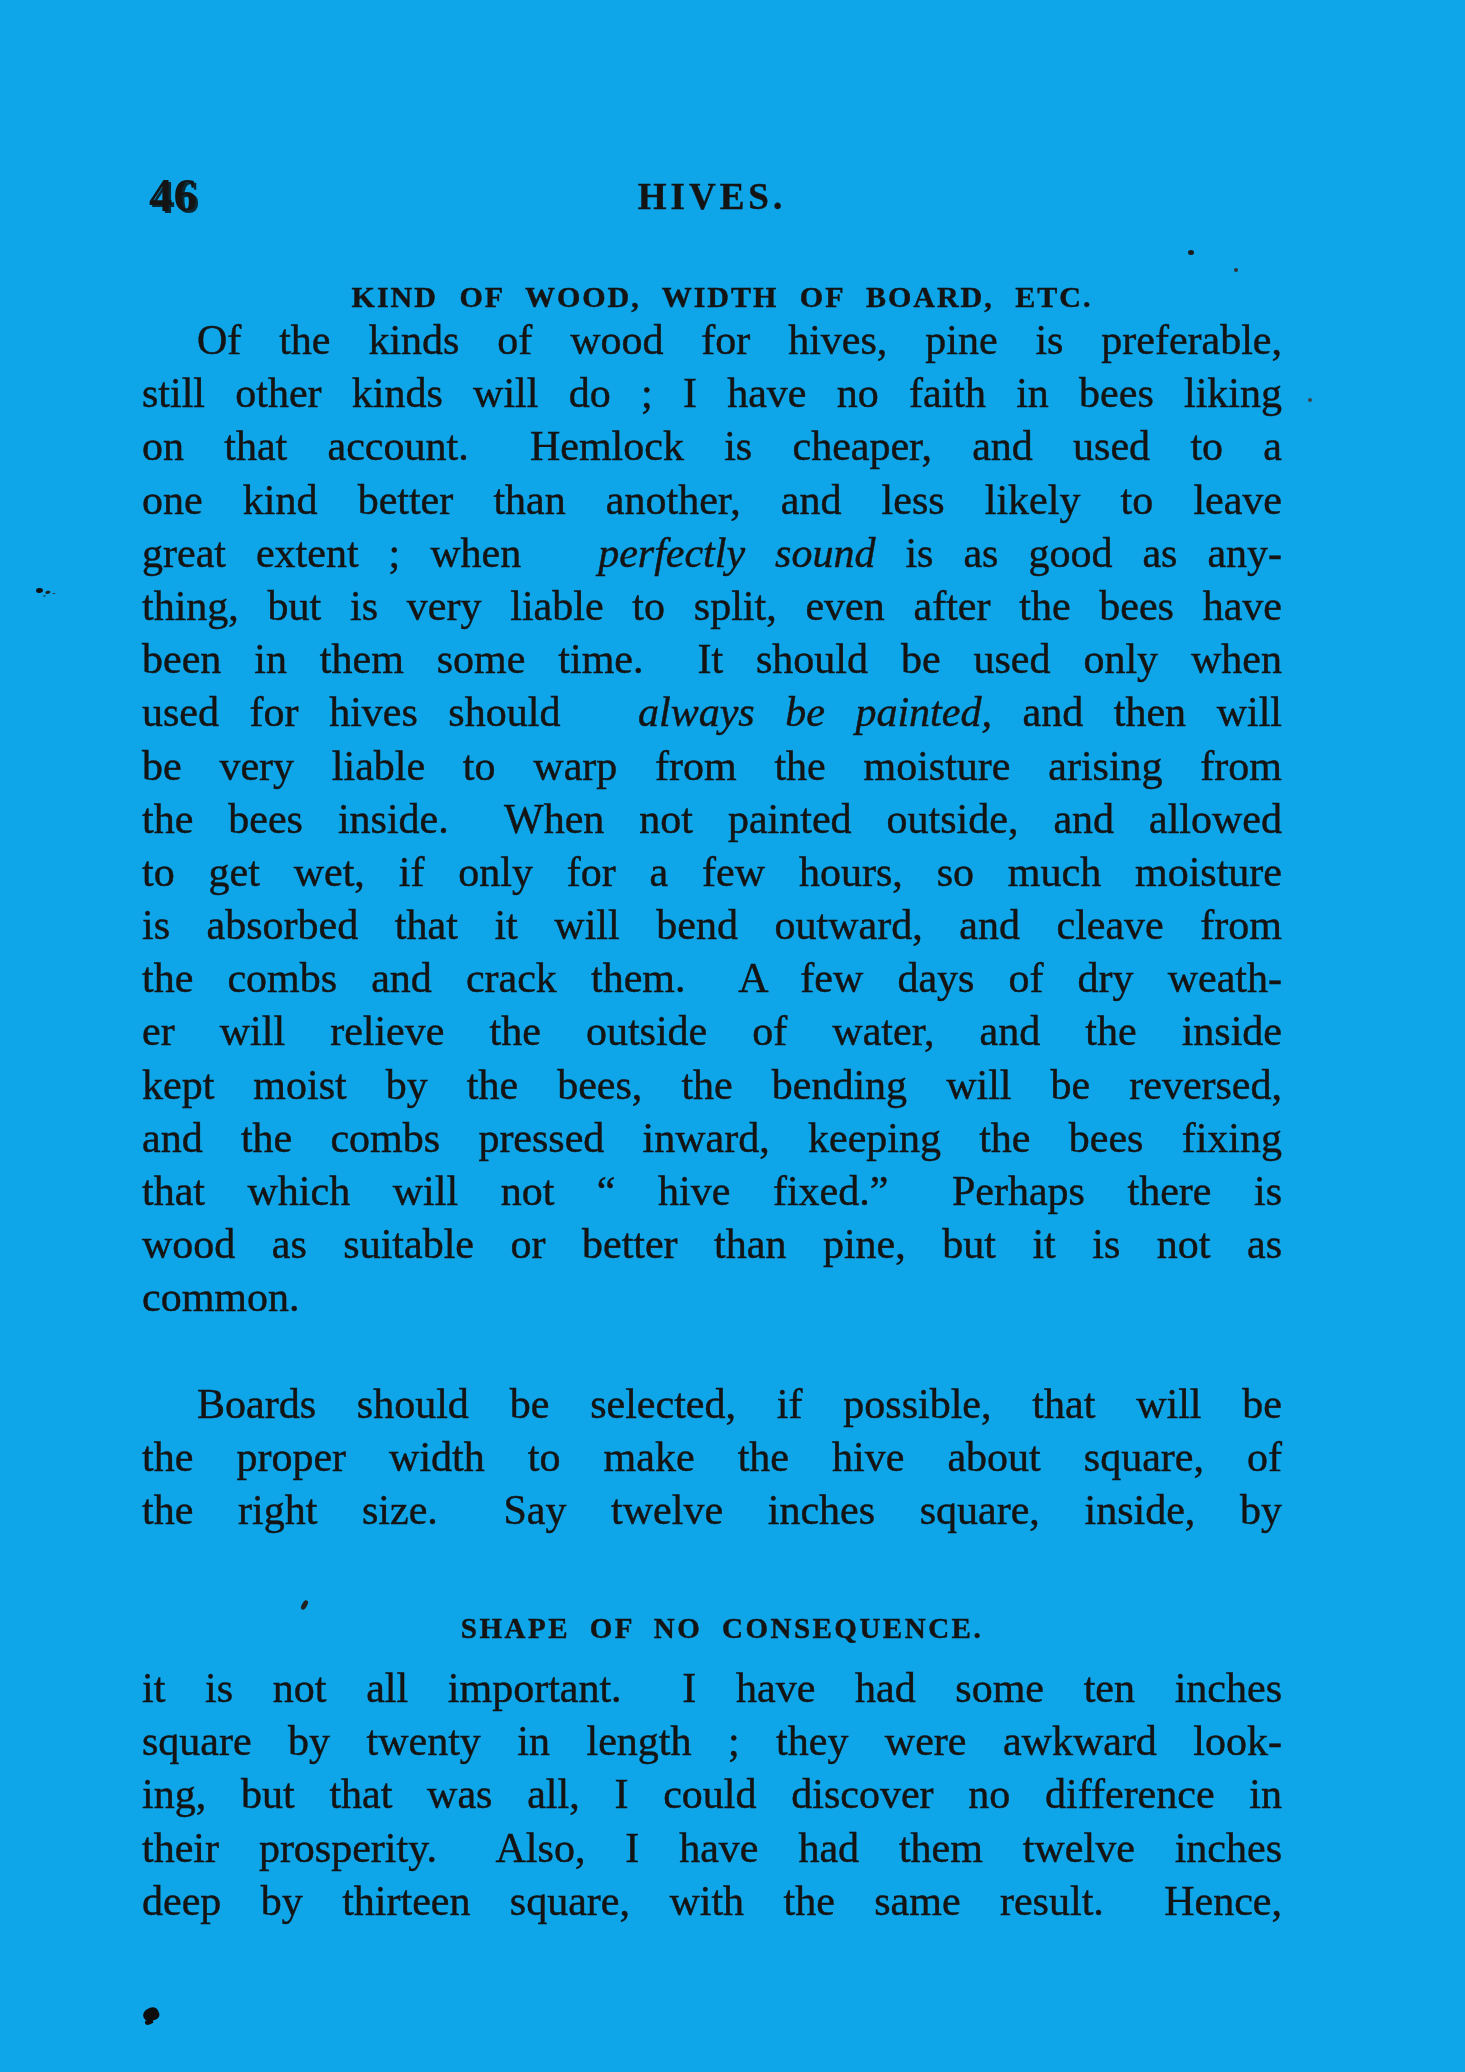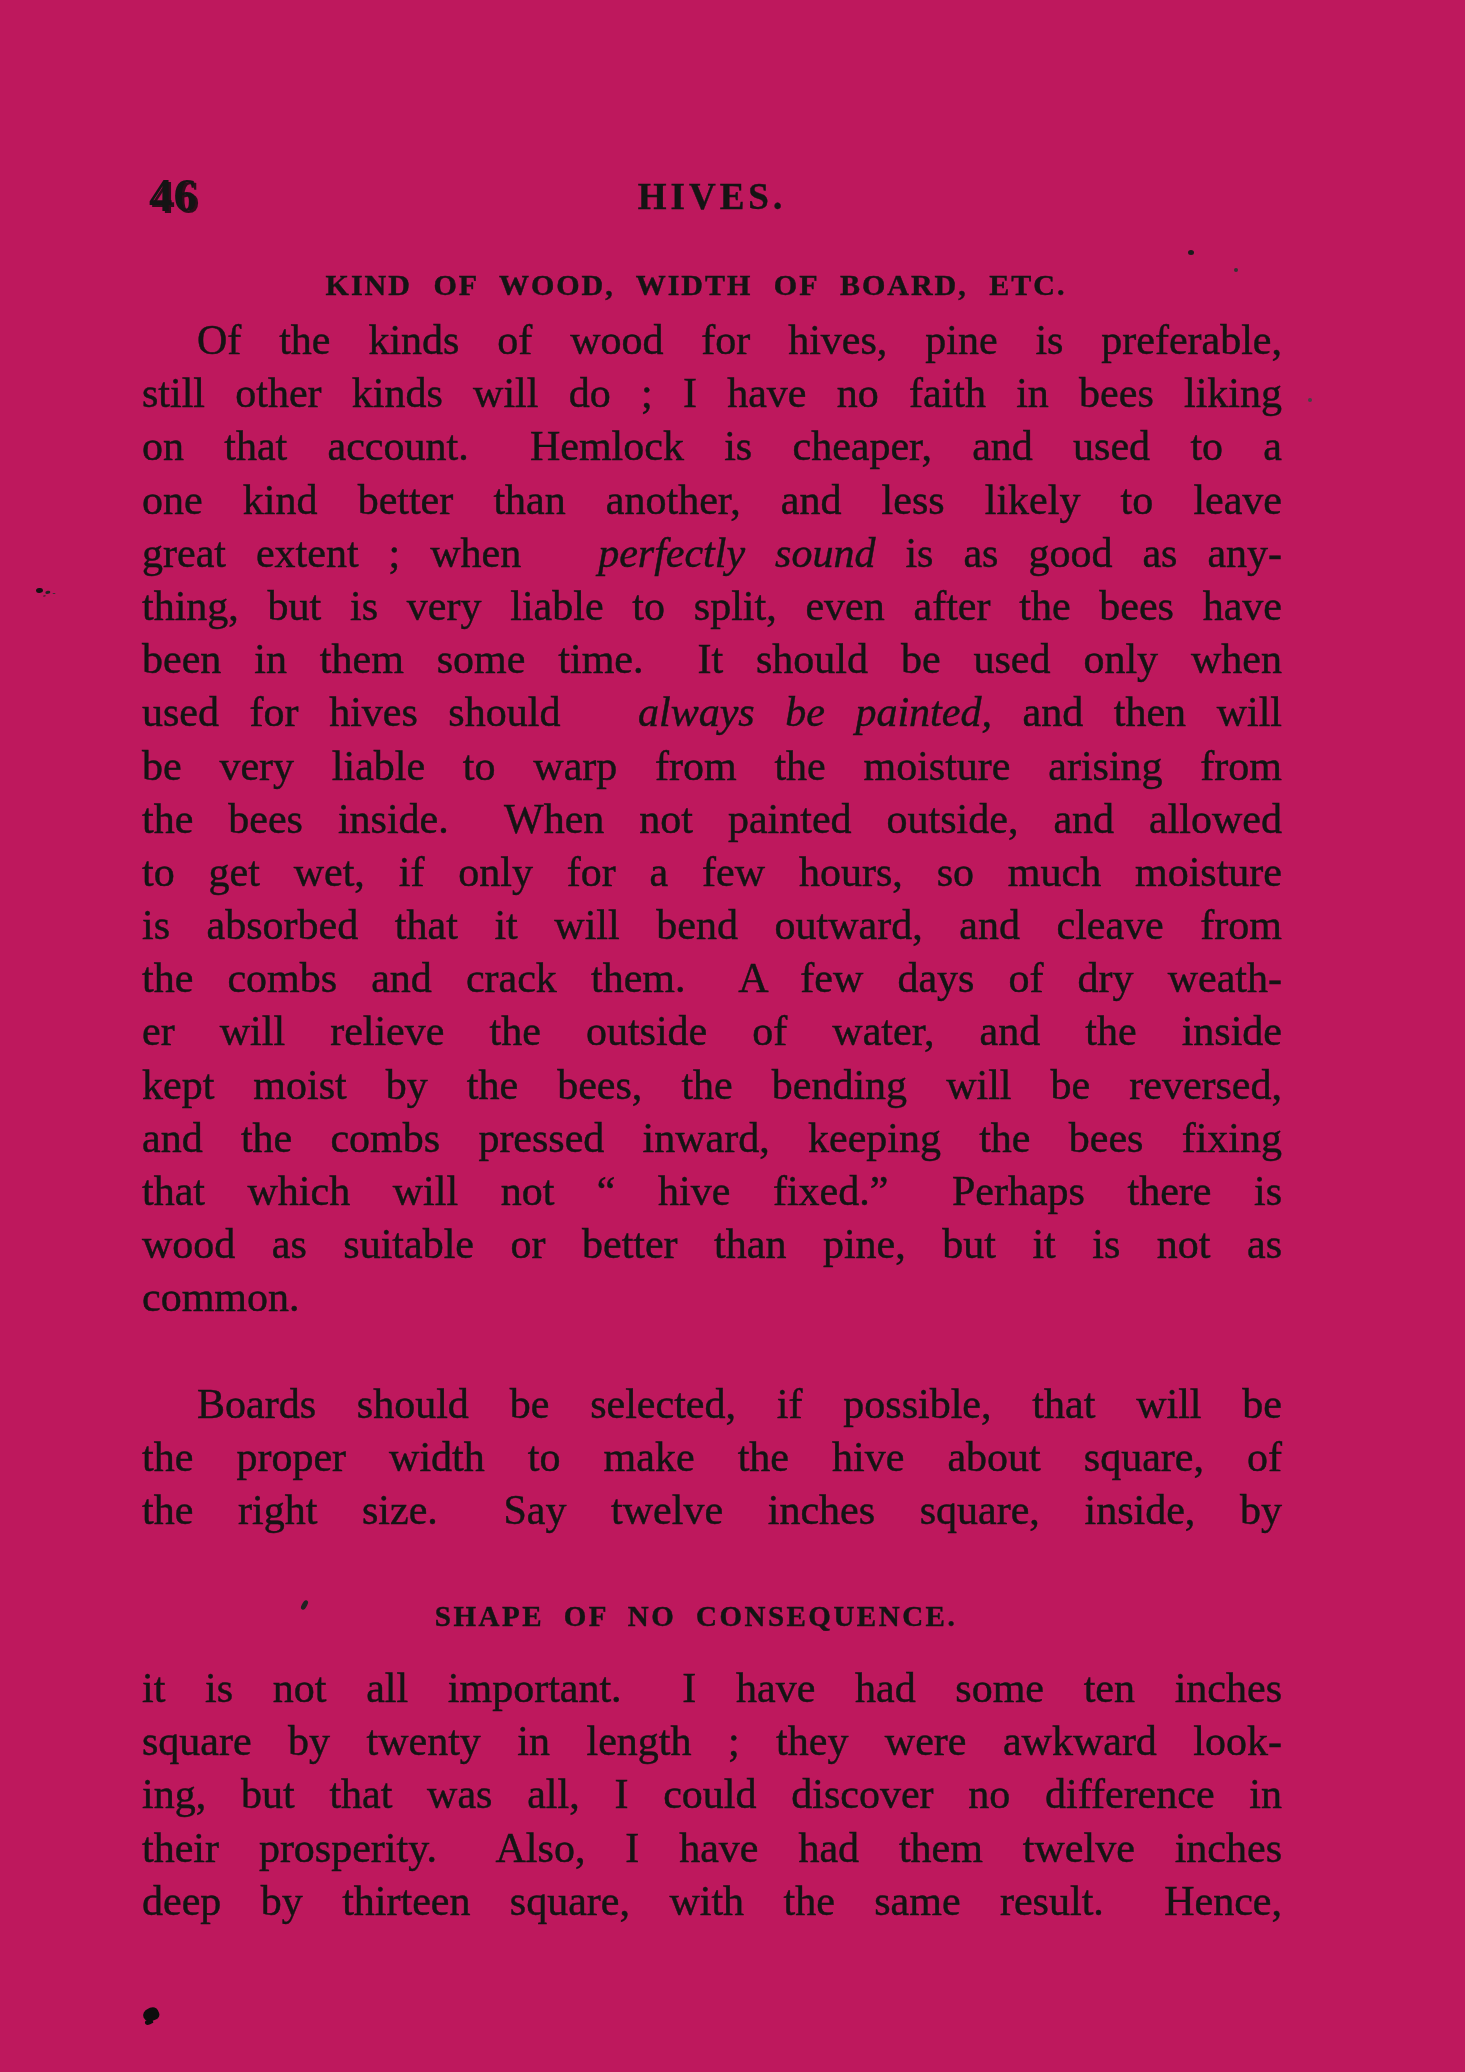--- a/index.html
+++ b/index.html
@@ -1,41 +1,41 @@
 <!DOCTYPE html>
 <html><head>
 <meta charset="utf-8">
 <style>
   html,body{margin:0;padding:0;background:#ffffff;}
   .page{
     position:relative;
     width:1465px;height:2072px;
-    background:#be185d;
+    background:#0ea5e9;
     overflow:hidden;
     font-family:"Liberation Serif","DejaVu Serif",serif;
     color:#141414;
   }
   
   .pagenum{
     position:absolute;left:149px;top:172px;
     font-size:47px;font-weight:bold;line-height:1;
     text-shadow:2.5px 1.5px 0 rgba(10,10,10,.8);
     letter-spacing:1px;
   }
   .runhead{
     position:absolute;left:142px;top:178px;width:1140px;
     text-align:center;
     font-size:37px;font-weight:bold;line-height:1;
     letter-spacing:4px;
     -webkit-text-stroke:.4px #141414;
   }
   
   .shead{
-    position:absolute;left:126px;width:1140px;
-    text-align:center;font-weight:bold;line-height:1;
+    position:absolute;left:152px;width:1140px;
+    text-align:center;font-weight:bold;line-height:1;margin-top:12px;
     -webkit-text-stroke:.4px #141414;
   }
   .shead.h1{top:270px;font-size:30px;letter-spacing:2px;word-spacing:12px;}
   .shead.h2{top:1602px;font-size:29px;letter-spacing:2.5px;word-spacing:10px;}
   
   .para{
     position:absolute;left:142px;width:1140px;
     font-size:42px;
     -webkit-text-stroke:.45px #141414;
     word-spacing:1px;

